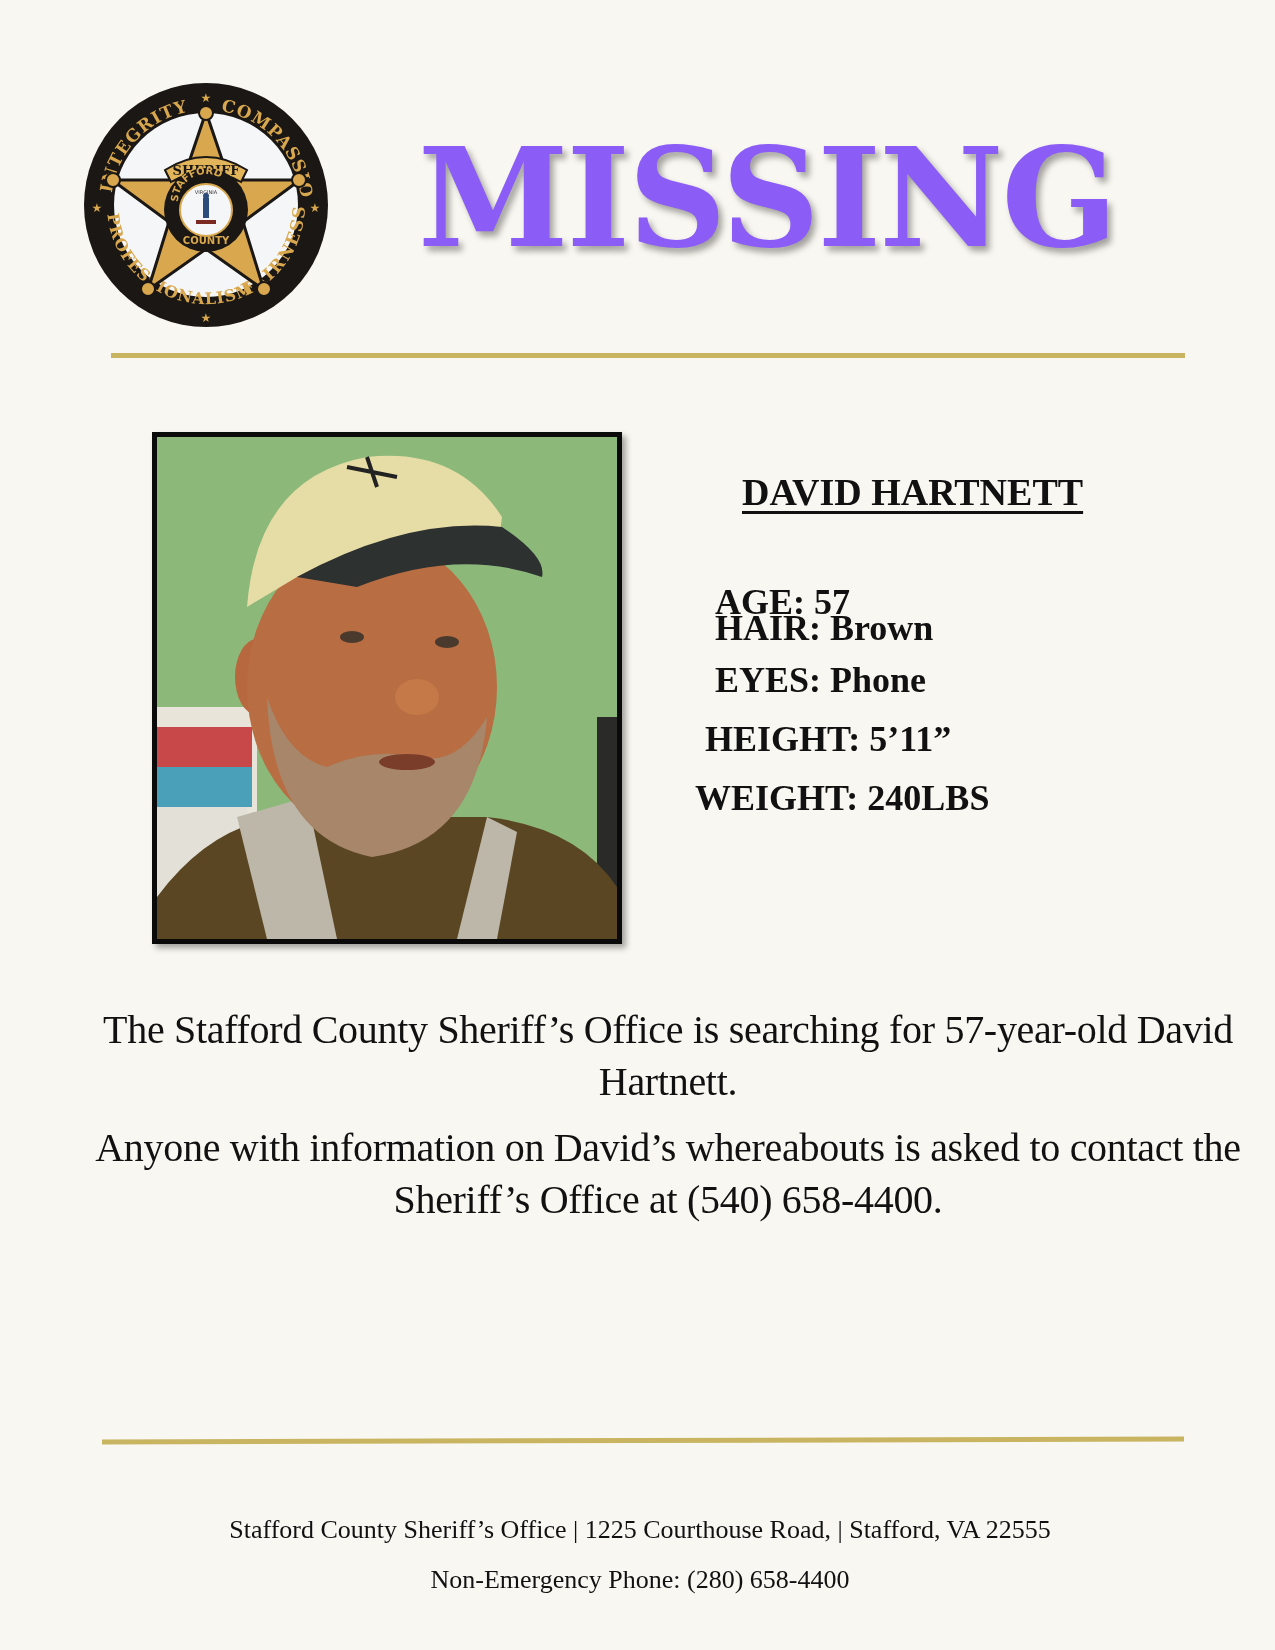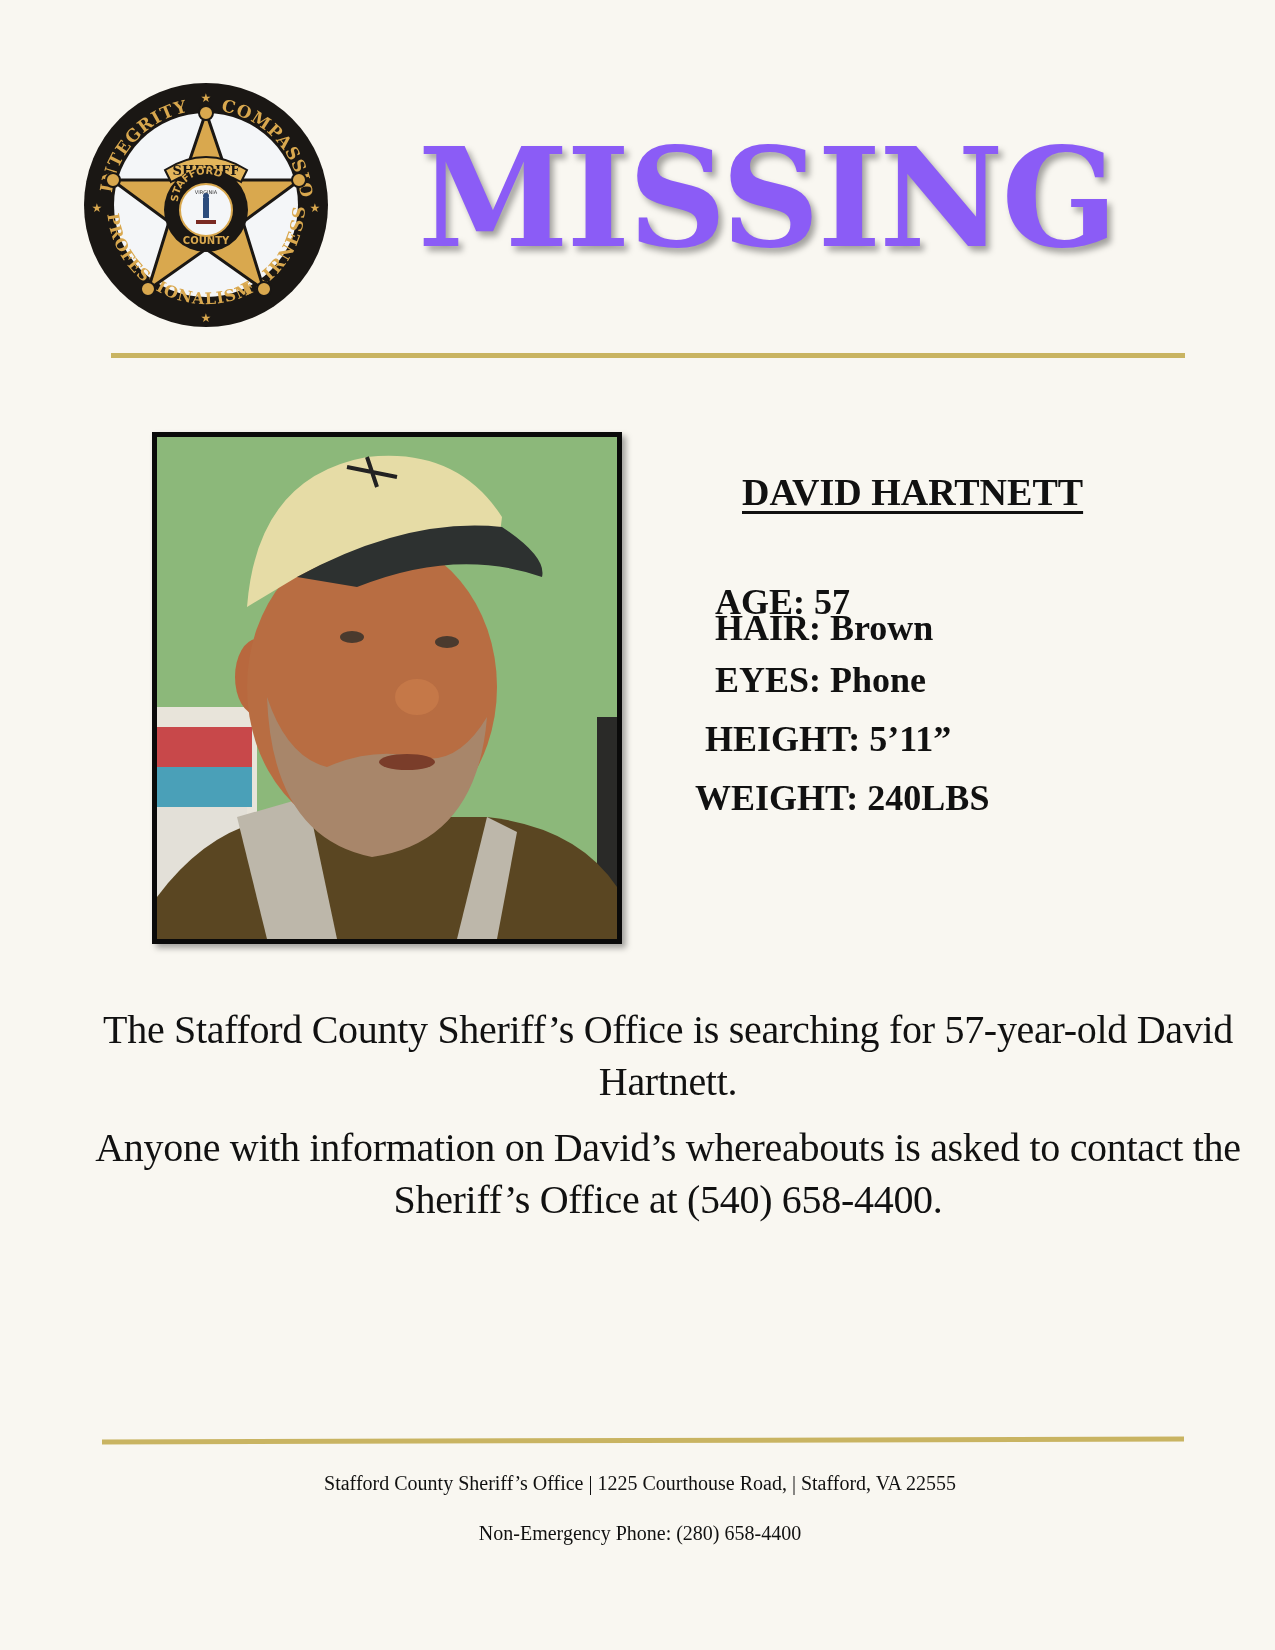--- a/index.html
+++ b/index.html
@@ -100,22 +100,23 @@
       margin-left: 28px;
     }
     .para-1 { top: 1004px; }
     .para-2 { top: 1122px; }
 
     .footer-line {
       position: absolute;
       left: 60px;
       width: 1160px;
       text-align: center;
-      font-size: 20px;
-      white-space: nowrap;
+      font-size: 26px;
+      white-space: nowrap;
+      margin-top: 43px;
     }
     .footer-address { top: 1472px; }
     .footer-phone   { top: 1522px; }
   </style>
 </head>
 <body>
 
 <div class="logo">
   <svg viewBox="0 0 246 246">
     <defs>

